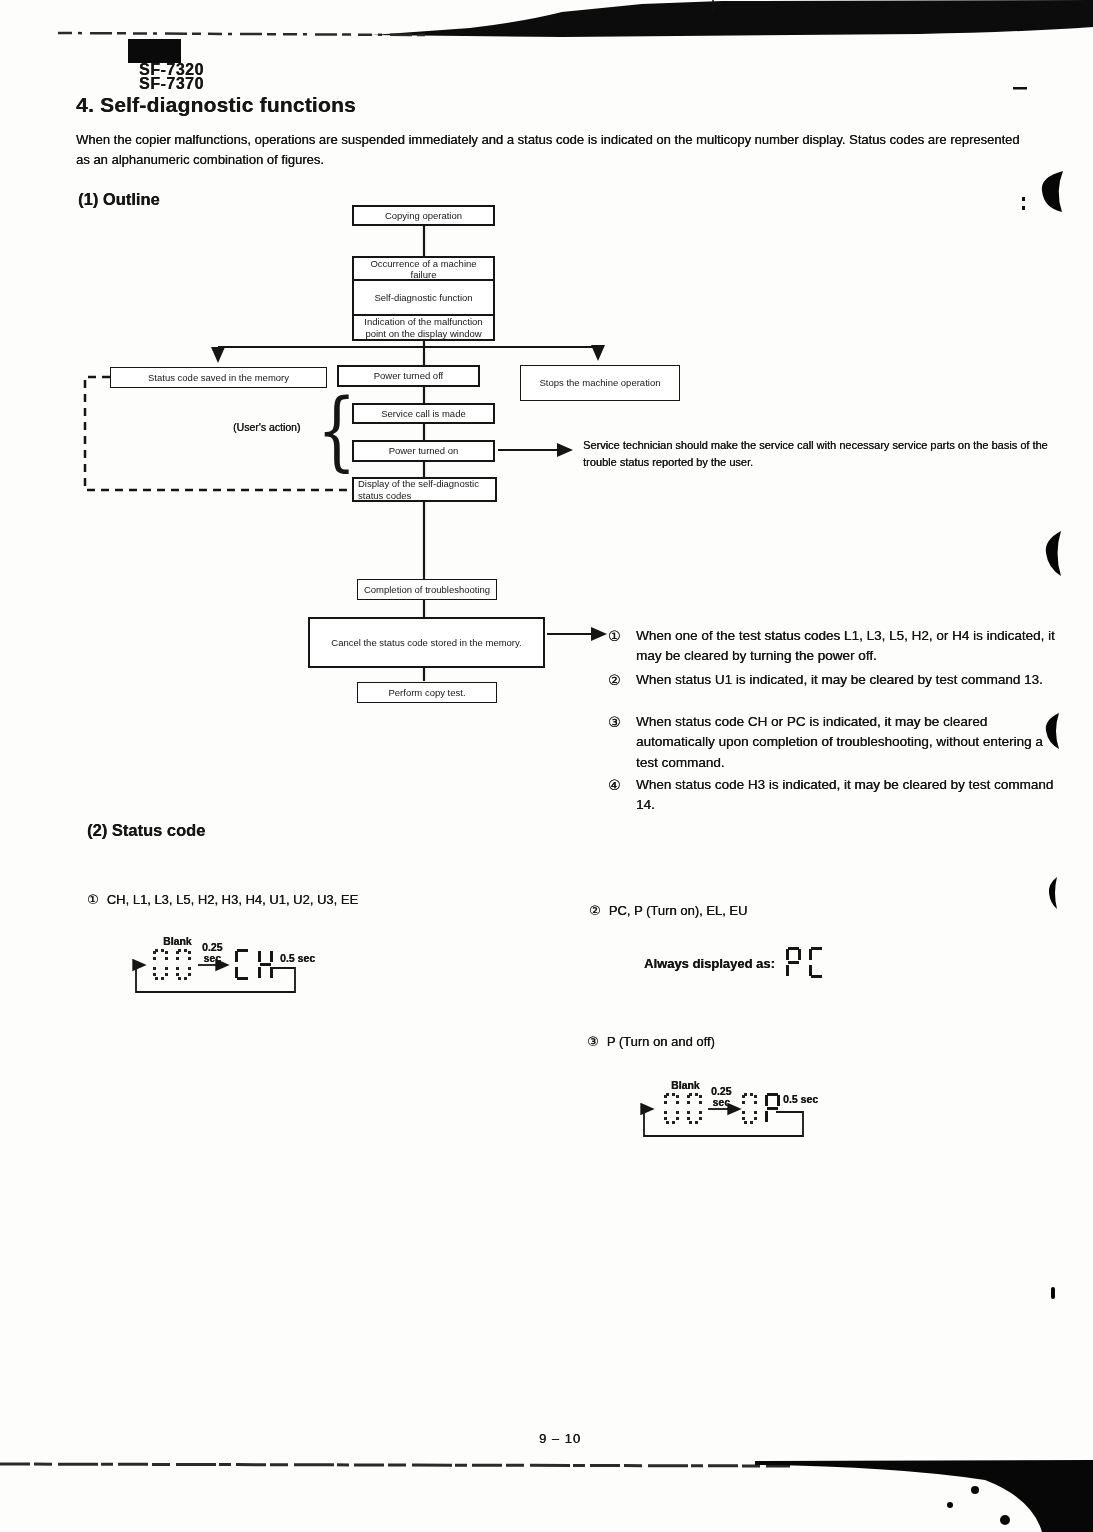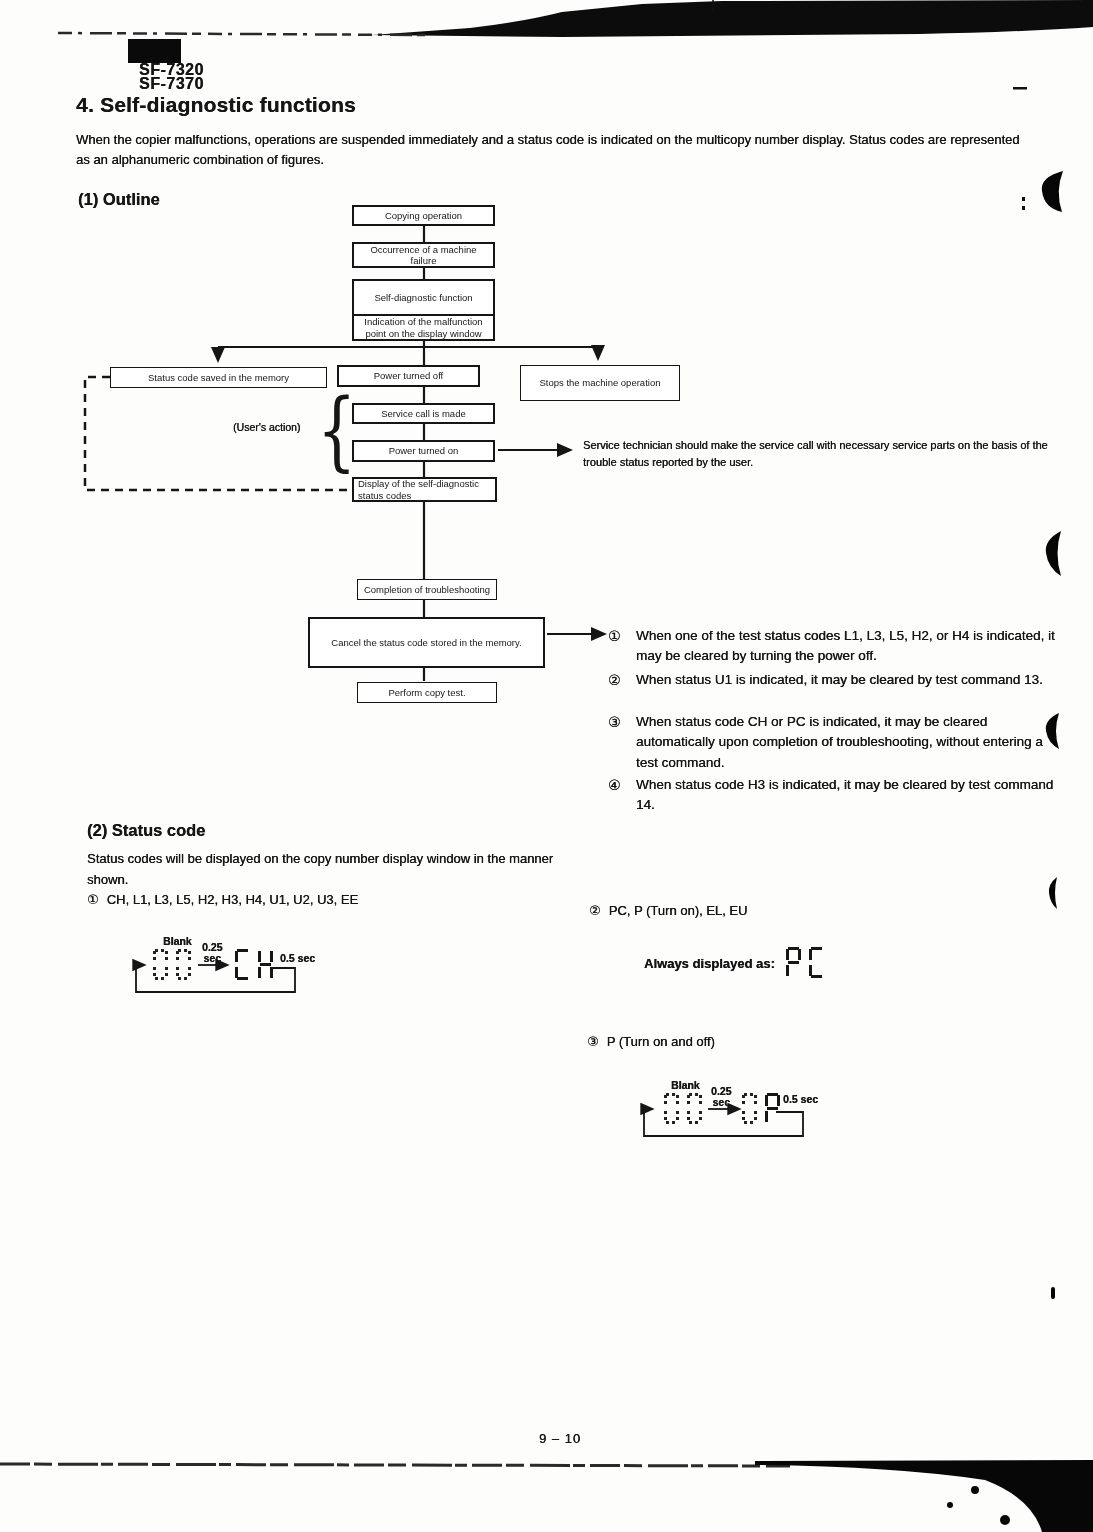--- a/index.html
+++ b/index.html
@@ -87,21 +87,21 @@
   <div class="abs models txt">
     <div>SF-7320</div>
     <div>SF-7370</div>
   </div>
   <div class="abs page-title txt">4. Self-diagnostic functions</div>
   <div class="abs intro txt">When the copier malfunctions, operations are suspended immediately and a status code is indicated on the multicopy number display. Status codes are represented as an alphanumeric combination of figures.</div>
 
   <div class="abs sec-head txt" style="left:78px;top:190px;">(1) Outline</div>
 
   <div class="fbox" style="left:352px;top:205px;width:143px;height:21px;">Copying operation</div>
-  <div class="fbox" style="left:352px;top:242px;width:143px;height:26px;">Occurrence of a machine failure</div>
+  <div class="fbox" style="left:352px;top:256px;width:143px;height:26px;">Occurrence of a machine failure</div>
   <div class="fbox" style="left:352px;top:279px;width:143px;height:38px;">Self-diagnostic function</div>
   <div class="fbox" style="left:352px;top:314px;width:143px;height:27px;">Indication of the malfunction point on the display window</div>
   <div class="fbox thin" style="left:110px;top:367px;width:217px;height:21px;">Status code saved in the memory</div>
   <div class="fbox" style="left:337px;top:365px;width:143px;height:22px;">Power turned off</div>
   <div class="fbox thin" style="left:520px;top:365px;width:160px;height:36px;">Stops the machine operation</div>
   <div class="fbox" style="left:352px;top:403px;width:143px;height:21px;">Service call is made</div>
   <div class="fbox" style="left:352px;top:440px;width:143px;height:22px;">Power turned on</div>
   <div class="fbox left-al" style="left:352px;top:477px;width:145px;height:25px;">Display of the self-diagnostic status codes</div>
   <div class="fbox thin" style="left:357px;top:579px;width:140px;height:21px;">Completion of troubleshooting</div>
   <div class="fbox" style="left:308px;top:617px;width:237px;height:51px;">Cancel the status code stored in the memory.</div>
@@ -123,21 +123,20 @@
   <div class="note-item" style="top:712px;">
     <span class="note-num txt">③</span>
     <span class="txt">When status code CH or PC is indicated, it may be cleared automatically upon completion of troubleshooting, without entering a test command.</span>
   </div>
   <div class="note-item" style="top:775px;">
     <span class="note-num txt">④</span>
     <span class="txt">When status code H3 is indicated, it may be cleared by test command 14.</span>
   </div>
 
   <div class="abs sec-head txt" style="left:87px;top:821px;">(2) Status code</div>
-  <div class="abs sc-desc txt" style="left:87px;top:849px;">Status codes will be displayed on the copy number display window in the manner shown.</div>
 
   <div class="abs codes-row" style="left:87px;top:892px;">
     <span class="txt">①</span>
     <span class="txt">CH, L1, L3, L5, H2, H3, H4, U1, U2, U3, EE</span>
   </div>
 
   <div class="abs small-lbl txt" style="left:163px;top:936px;">Blank</div>
   <div class="abs" style="left:153px;top:949px;"><span class="sseg blank"><i class="sg sg-a"></i><i class="sg sg-b"></i><i class="sg sg-c"></i><i class="sg sg-d"></i><i class="sg sg-e"></i><i class="sg sg-f"></i></span><span class="sseg blank"><i class="sg sg-a"></i><i class="sg sg-b"></i><i class="sg sg-c"></i><i class="sg sg-d"></i><i class="sg sg-e"></i><i class="sg sg-f"></i></span></div>
   <div class="abs small-lbl" style="left:202px;top:942px;text-align:center;">
     <div class="txt">0.25</div>

